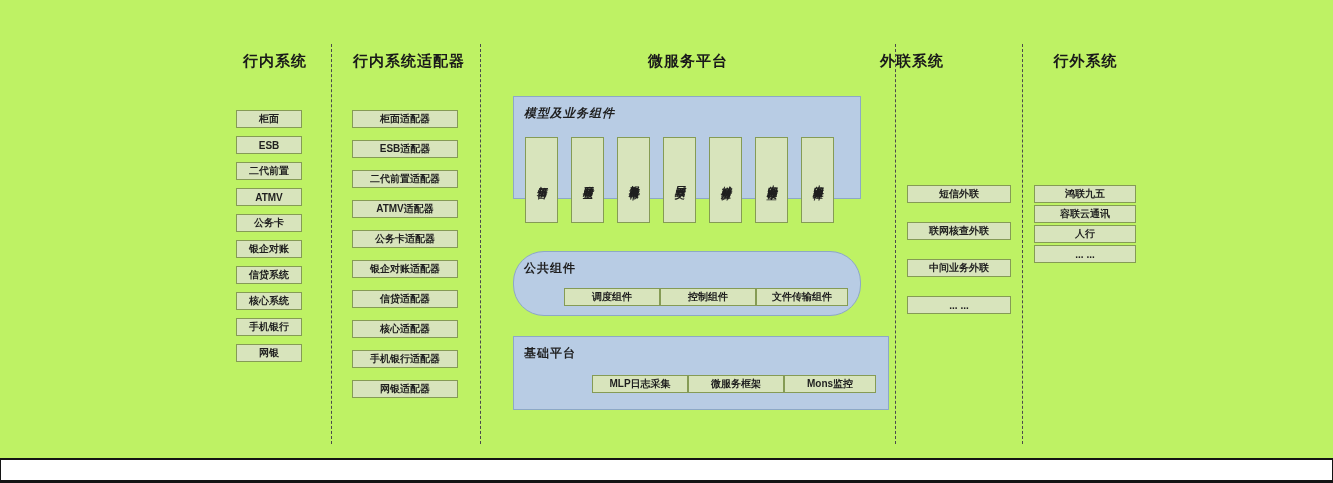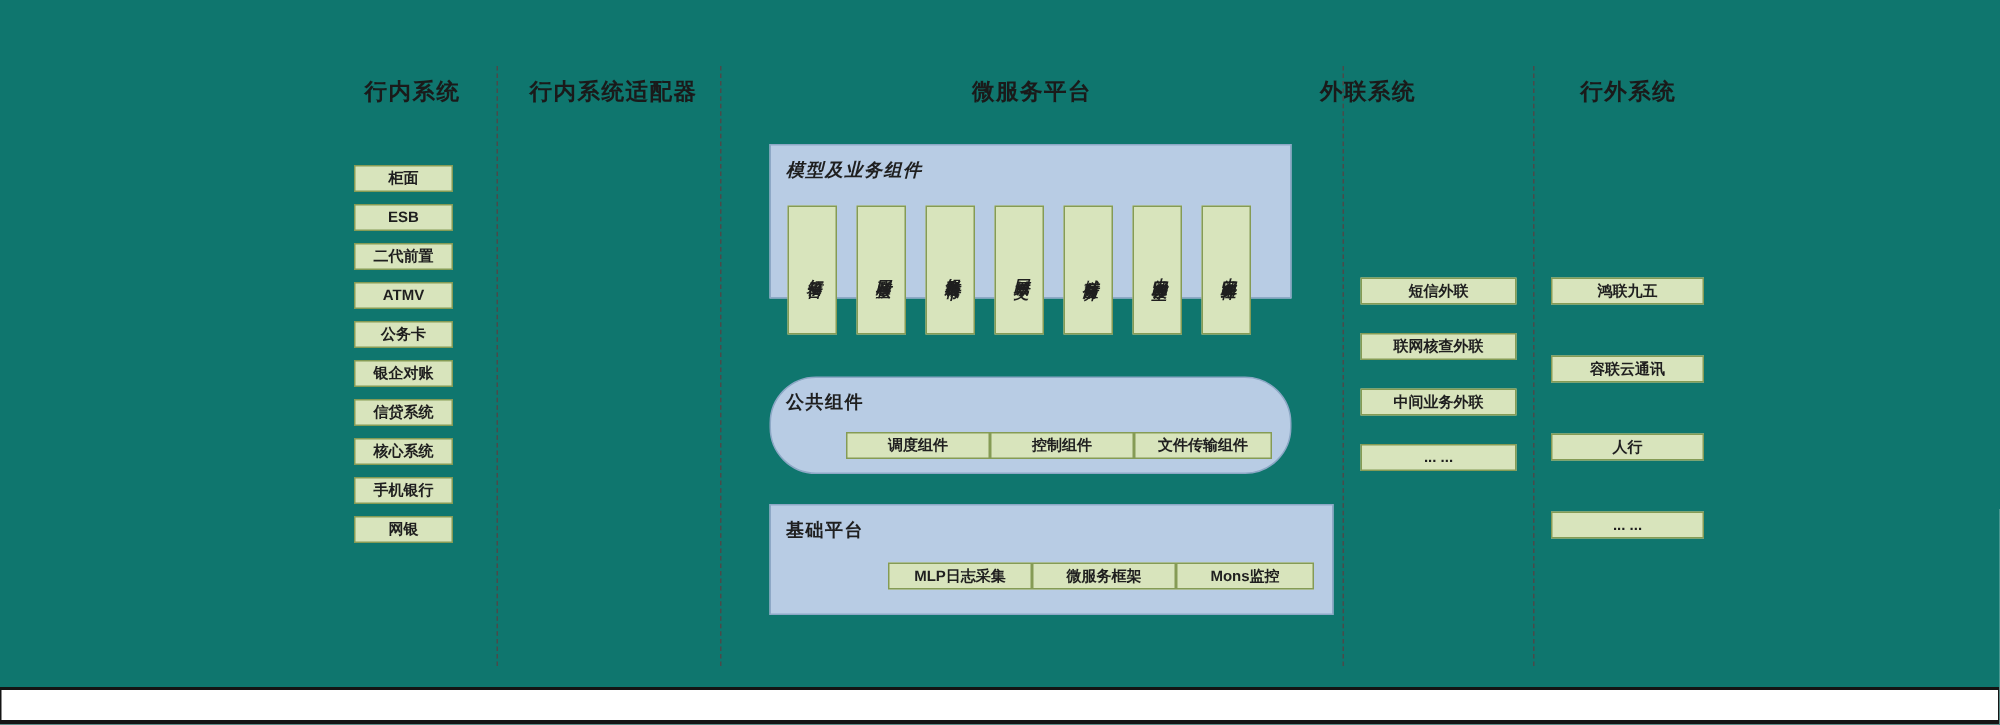--- a/index.html
+++ b/index.html
@@ -3,21 +3,21 @@
 <meta charset="utf-8">
 <style>
   :root{
     --box-fill:#d8e4bc;
     --box-border:#859b55;
     --panel-fill:#b8cce4;
     --panel-border:#8da8c6;
   }
   *{margin:0;padding:0;box-sizing:border-box;}
   body{background:#ffffff;font-family:"Liberation Sans","DejaVu Sans",sans-serif;}
-  .canvas{position:relative;width:1333px;height:483px;background:#0f766e;overflow:hidden;}
+  .canvas{position:relative;width:1333px;height:483px;background:#bef264;overflow:hidden;}
 
   .lane-title{position:absolute;font-size:15px;font-weight:700;color:#1a1a1a;text-align:center;letter-spacing:1px;}
 
   .divider{position:absolute;top:44px;height:400px;width:0;border-left:1px dashed #4a4a4a;}
 
   .vstack{position:absolute;display:flex;flex-direction:column;}
 
   .gbox{
     background:var(--box-fill);
     border:1px solid var(--box-border);
@@ -83,20 +83,32 @@
     <div class="gbox">二代前置</div>
     <div class="gbox">ATMV</div>
     <div class="gbox">公务卡</div>
     <div class="gbox">银企对账</div>
     <div class="gbox">信贷系统</div>
     <div class="gbox">核心系统</div>
     <div class="gbox">手机银行</div>
     <div class="gbox">网银</div>
   </div>
 
+  <div class="vstack" style="left:352px;top:110px;width:106px;gap:12px;">
+    <div class="gbox">柜面适配器</div>
+    <div class="gbox">ESB适配器</div>
+    <div class="gbox">二代前置适配器</div>
+    <div class="gbox">ATMV适配器</div>
+    <div class="gbox">公务卡适配器</div>
+    <div class="gbox">银企对账适配器</div>
+    <div class="gbox">信贷适配器</div>
+    <div class="gbox">核心适配器</div>
+    <div class="gbox">手机银行适配器</div>
+    <div class="gbox">网银适配器</div>
+  </div>
 
   <div class="panel" style="left:513px;top:96px;width:348px;height:103px;font-style:italic;">
     <div class="panel-title">模型及业务组件</div>
     <div class="vrow">
       <div class="gbox vbox">短信平台</div>
       <div class="gbox vbox">联网核查</div>
       <div class="gbox vbox">银联及银行卡</div>
       <div class="gbox vbox">同城票交</div>
       <div class="gbox vbox">城商行清算</div>
       <div class="gbox vbox">中间业务模型</div>
@@ -122,21 +134,21 @@
     </div>
   </div>
 
   <div class="vstack" style="left:907px;top:185px;width:104px;gap:19px;">
     <div class="gbox">短信外联</div>
     <div class="gbox">联网核查外联</div>
     <div class="gbox">中间业务外联</div>
     <div class="gbox">... ...</div>
   </div>
 
-  <div class="vstack" style="left:1034px;top:185px;width:102px;gap:34px;">
+  <div class="vstack" style="left:1034px;top:185px;width:102px;gap:2px;">
     <div class="gbox">鸿联九五</div>
     <div class="gbox">容联云通讯</div>
     <div class="gbox">人行</div>
     <div class="gbox">... ...</div>
   </div>
 
   <div class="bottom-band"></div>
 
 </div>
 

